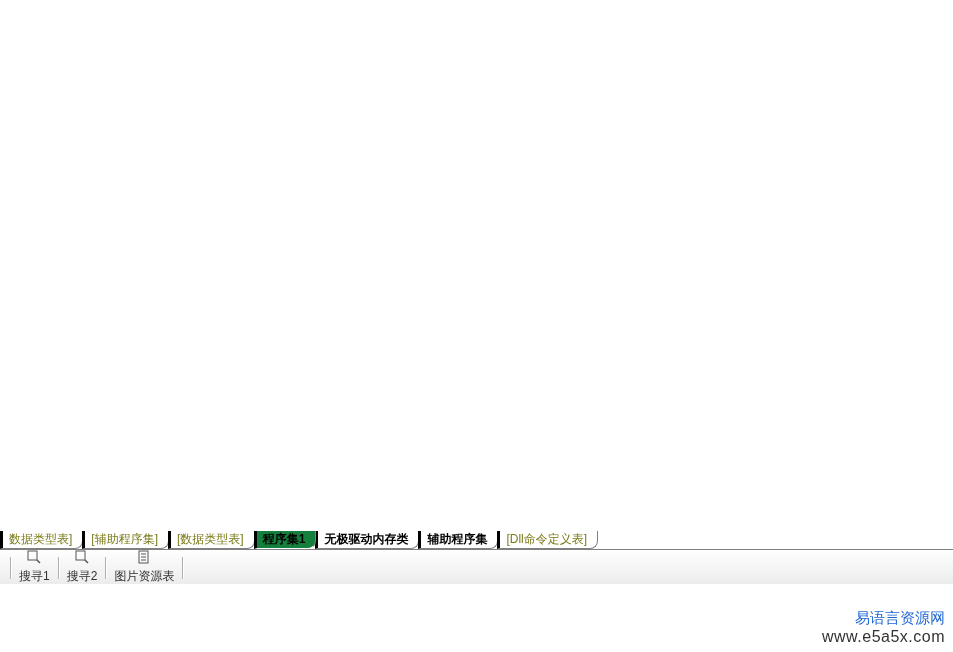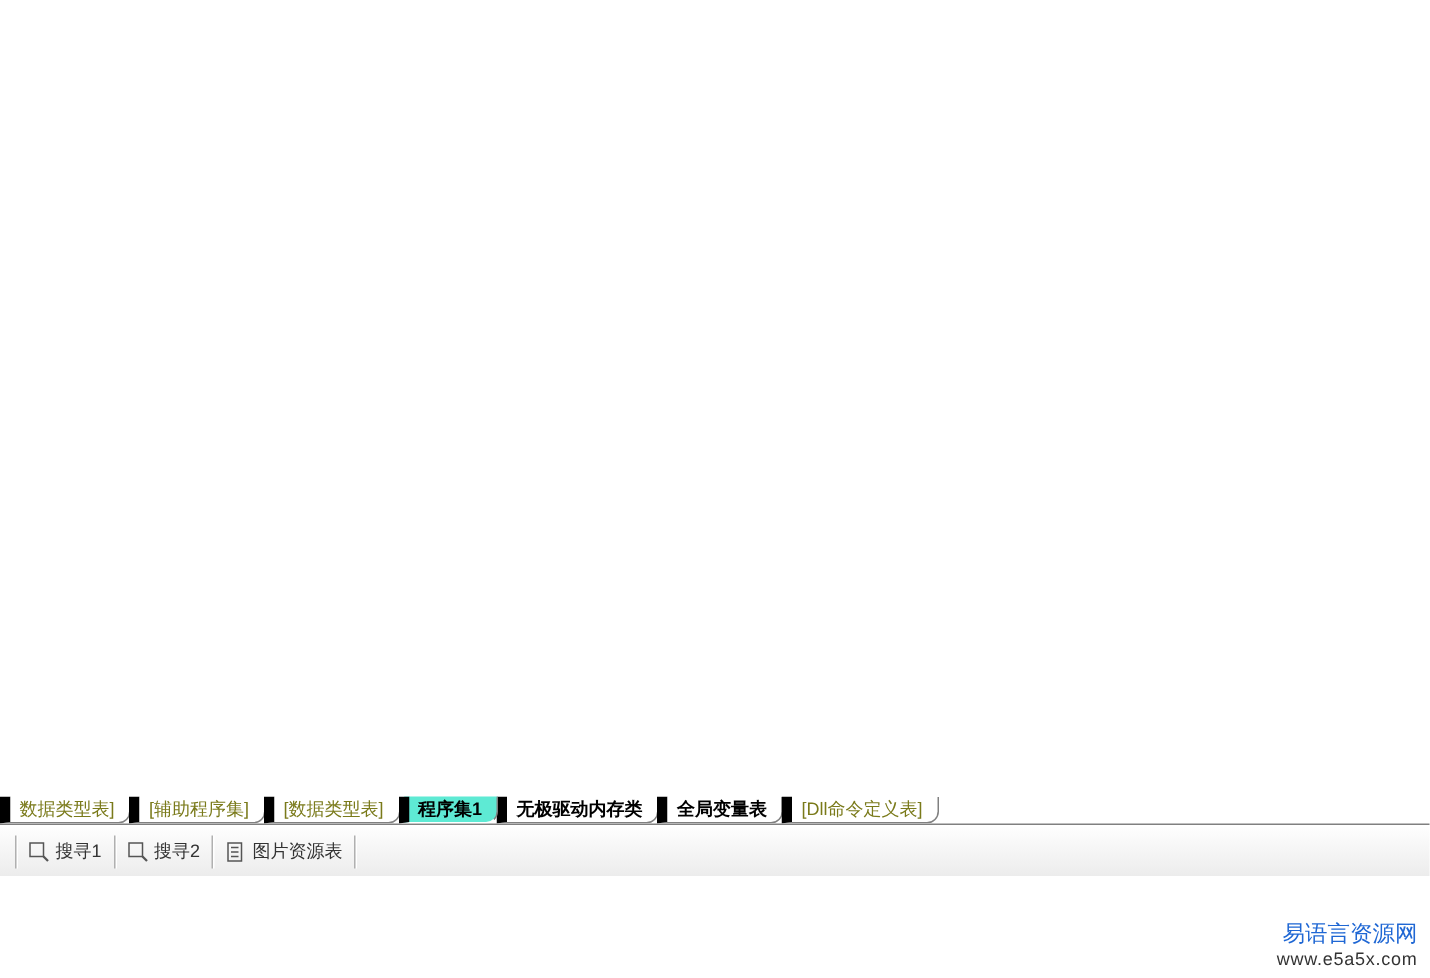--- a/index.html
+++ b/index.html
@@ -6,59 +6,59 @@
   html, body { width: 953px; height: 652px; font-family: "SimSun", "宋体", sans-serif; font-size: 12px; background: #fff; overflow: hidden; }
   .editor-area { position: absolute; left: 0; top: 0; width: 953px; height: 531px; background: #fff; }
 
   
   .tab-strip { position: absolute; left: 0; top: 531px; width: 953px; height: 19px; background: #fff; border-bottom: 1px solid #808080; display: flex; align-items: flex-start; }
   .tab {
     position: relative;
     height: 18px;
     line-height: 17px;
     padding: 0 10px 0 6px;
-    border-left: 7px solid #000000;
+    border-left: 3px solid #000000;
     border-right: 1px solid #808080;
     border-bottom: 1px solid #808080;
     background: #fff;
     color: #7a7a1a;
     margin-right: -1px;
     cursor: default;
     white-space: nowrap;
     border-bottom-right-radius: 8px;
   }
   .tab.normal-text { color: #000; font-weight: bold; }
-  .tab.active { color: #000; font-weight: bold; background: #5eead4; border-bottom-color: #fff; position: relative; z-index: 2; }
+  .tab.active { color: #000; font-weight: bold; background: #15803d; border-bottom-color: #fff; position: relative; z-index: 2; }
   .tab-strip::after { content: ""; flex: 1; }
 
   
   .bottom-bar { position: absolute; left: 0; top: 550px; width: 953px; height: 34px; background: linear-gradient(#fefefe, #ececec); border-top: 1px solid #fff; display: flex; align-items: center; padding: 0 4px; }
   .bb-sep { width: 1px; height: 22px; background: #b0b0b0; margin: 0 6px; box-shadow: 1px 0 0 #fff; }
-  .bb-item { display: flex; align-items: center; gap: 4px; color: #333; padding: 2px 2px; cursor: default; }
+  .bb-item { display: flex; align-items: center; gap: 4px; color: #333; padding: 2px 2px; cursor: default; flex-direction: column; }
   .icon-sq { width: 14px; height: 14px; display: inline-block; }
 
   .after-bar { position: absolute; left: 0; top: 584px; width: 953px; height: 68px; background: #fff; }
 
   
   .watermark { position: absolute; right: 8px; bottom: 6px; text-align: right; line-height: 1.2; }
   .wm-title { color: #1f67d4; font-size: 15px; font-family: Liberation Serif, serif; }
-  .wm-url { color: #333; font-size: 12px; font-family: Arial, sans-serif; letter-spacing: 0.5px; }
+  .wm-url { color: #333; font-size: 16px; font-family: Arial, sans-serif; letter-spacing: 0.5px; }
 </style>
 </head>
 <body>
 
 <div class="editor-area"></div>
 
 <div class="tab-strip">
   <div class="tab">数据类型表]</div>
   <div class="tab">[辅助程序集]</div>
   <div class="tab">[数据类型表]</div>
   <div class="tab active">程序集1</div>
   <div class="tab normal-text">无极驱动内存类</div>
-  <div class="tab normal-text">全局变量表</div>
+  <div class="tab normal-text">辅助程序集</div>
   <div class="tab">[Dll命令定义表]</div>
 </div>
 
 <div class="bottom-bar">
   <span class="bb-sep"></span>
   <div class="bb-item">
     <span class="icon-sq">
       <svg viewBox="0 0 14 14" width="14" height="14">
           <rect x="1" y="1" width="9" height="9" fill="none" stroke="#555"></rect>
           <line x1="10" y1="10" x2="13" y2="13" stroke="#555" stroke-width="1.5"></line>

